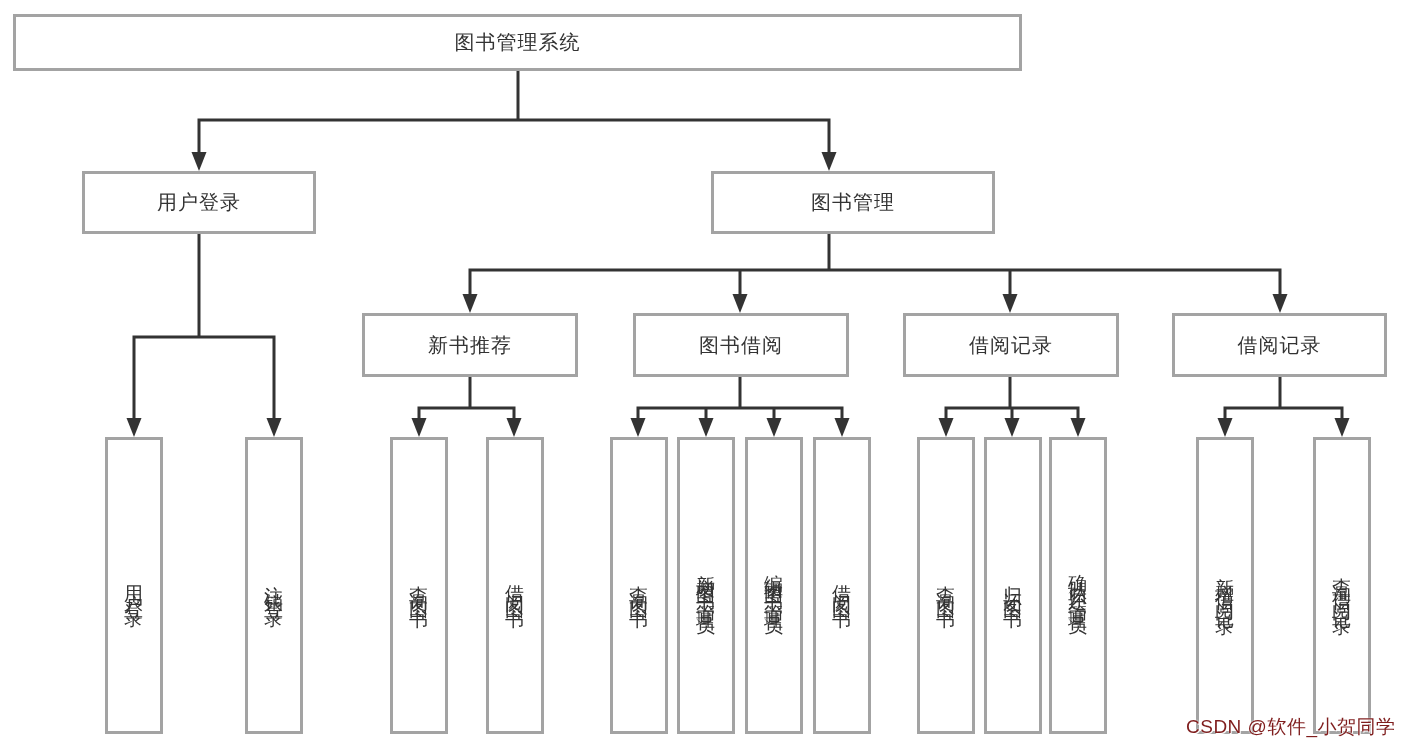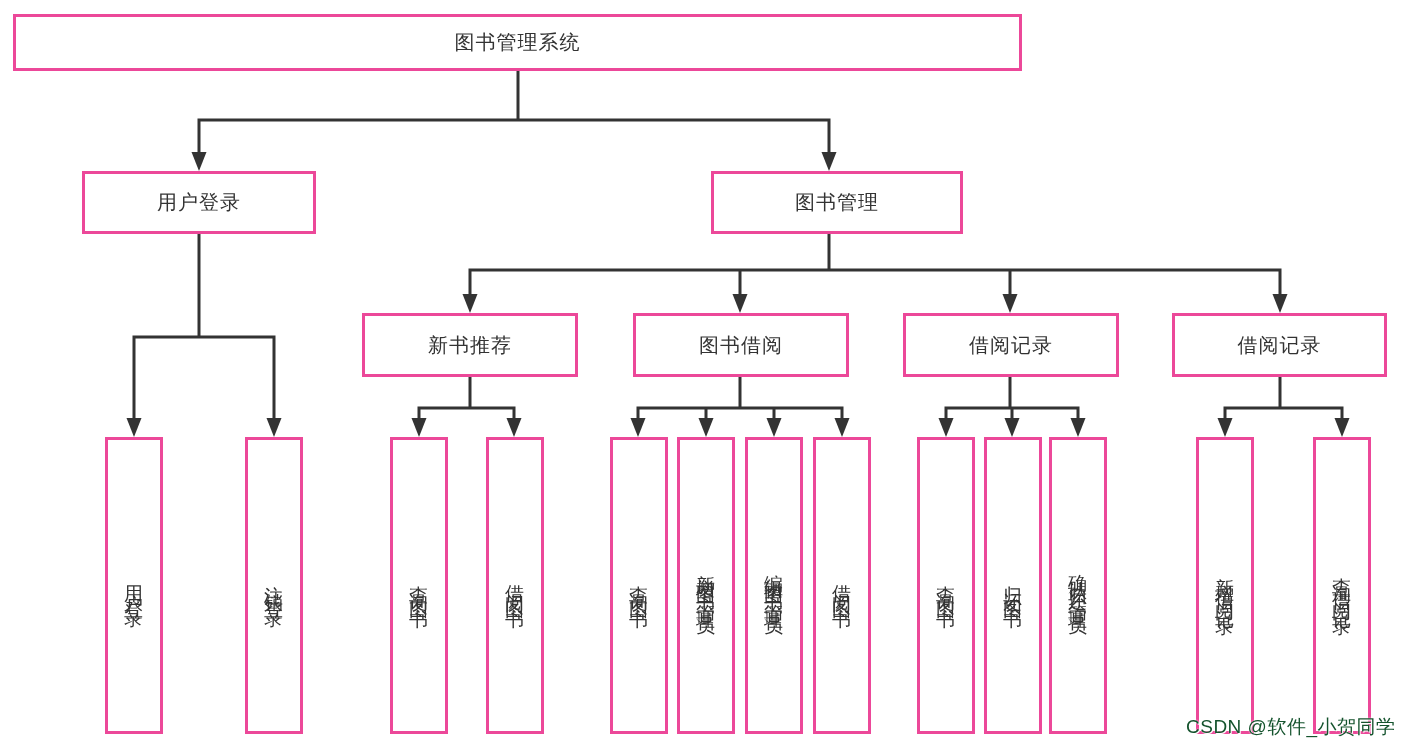--- a/index.html
+++ b/index.html
@@ -15,41 +15,41 @@
     position: absolute;
     left: 0; top: 0;
     width: 1405px; height: 747px;
   }
   .connectors path { stroke: #333333; stroke-width: 3; fill: none; }
   .connectors polygon { fill: #333333; stroke: none; }
   .node {
     position: absolute;
     box-sizing: border-box;
     background: #ffffff;
-    border: 3px solid #ec4899;
+    border: 3px solid #a3a3a3;
     display: flex;
     align-items: center;
     justify-content: center;
     color: #333333;
   }
   .hnode { font-size: 20px; letter-spacing: 1px; }
   .vnode span {
     writing-mode: vertical-rl;
     text-orientation: mixed;
     font-size: 19px;
     letter-spacing: 8px;
     line-height: 1;
   }
   .vnode.tight span { letter-spacing: 6px; }
   .watermark {
     position: absolute;
     left: 1186px;
     top: 714px;
     font-size: 19px;
-    color: #14532d;
+    color: #7f1d1d;
     text-shadow: 0 0 2px #ffffff, 1px 1px 0 #ffffff;
     white-space: nowrap;
     letter-spacing: 0.5px;
   }
 </style>
 </head>
 <body>
 
 <div class="canvas">
 
@@ -96,21 +96,21 @@
     <polygon points="1334.5,418 1349.5,418 1342,437"></polygon>
   </svg>
 
   <div class="node hnode" style="left:13px;top:14px;width:1009px;height:57px">
     <span>图书管理系统</span>
   </div>
 
   <div class="node hnode" style="left:82px;top:171px;width:234px;height:63px">
     <span>用户登录</span>
   </div>
-  <div class="node hnode" style="left:711px;top:171px;width:252px;height:63px">
+  <div class="node hnode" style="left:711px;top:171px;width:284px;height:63px">
     <span>图书管理</span>
   </div>
 
   <div class="node hnode" style="left:633px;top:313px;width:216px;height:64px">
     <span>图书借阅</span>
   </div>
   <div class="node hnode" style="left:362px;top:313px;width:216px;height:64px">
     <span>新书推荐</span>
   </div>
   <div class="node hnode" style="left:903px;top:313px;width:216px;height:64px">

